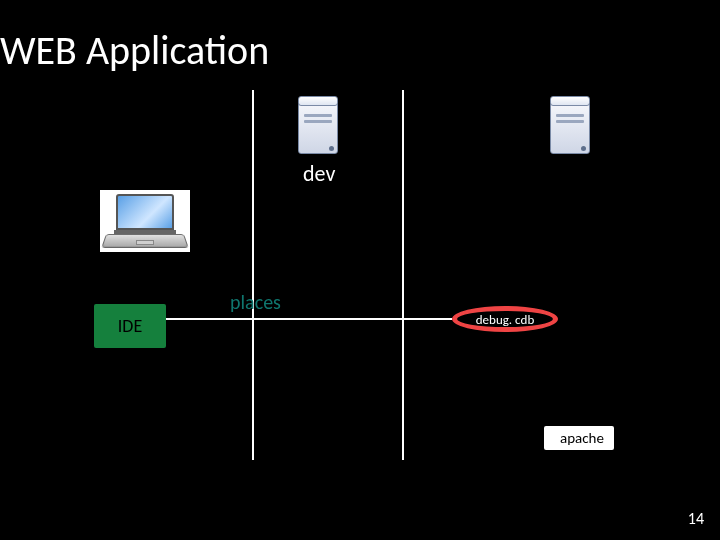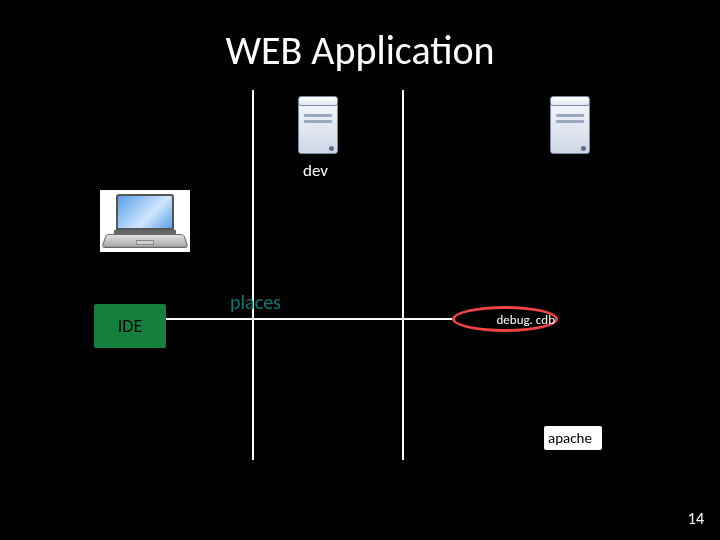--- a/index.html
+++ b/index.html
@@ -1,46 +1,46 @@
 <!DOCTYPE html>
 <html><head>
 <meta charset="utf-8">
 <style>
   * { box-sizing: border-box; margin: 0; padding: 0; }
   html, body { width: 720px; height: 540px; background: #000; font-family: "Segoe UI", "Calibri", Arial, sans-serif; overflow: hidden; }
   .slide { position: relative; width: 720px; height: 540px; }
 
-  .title { position: absolute; left: 0; width: 720px; text-align: center; color: #fff; font-weight: 400; font-size: 40px; top: 26px; }
+  .title { position: absolute; left: 0; width: 720px; text-align: left; color: #fff; font-weight: 400; font-size: 40px; top: 26px; }
 
   .vline { position: absolute; width: 2px; background: #fff; top: 90px; height: 370px; }
 
   .server { position: absolute; width: 44px; height: 60px; }
   .server .body { position: absolute; left: 2px; top: 6px; width: 40px; height: 52px; background: linear-gradient(to bottom, #f4f6fb, #cfd6e6); border: 1px solid #7a8aa6; border-radius: 3px; }
   .server .top  { position: absolute; left: 2px; top: 0; width: 40px; height: 10px; background: linear-gradient(to bottom, #ffffff, #dfe6f2); border: 1px solid #7a8aa6; border-radius: 3px; }
   .server .slot { position: absolute; left: 8px; width: 28px; height: 3px; background: #9aa7bf; border-radius: 1px; }
   .server .btn  { position: absolute; right: 6px; bottom: 5px; width: 5px; height: 5px; background: #5e6f8c; border-radius: 50%; }
 
-  .label { position: absolute; color: #fff; font-size: 17px; }
+  .label { position: absolute; color: #fff; font-size: 22px; }
 
   .laptop { position: absolute; width: 90px; height: 62px; }
   .laptop .bg { position: absolute; left: 0; top: 0; width: 90px; height: 62px; background: #fff; }
   .laptop .screen { position: absolute; left: 16px; top: 4px; width: 58px; height: 36px; border: 2px solid #555; border-radius: 3px 3px 0 0; background: linear-gradient(135deg, #5aa0e6 0%, #cfe6ff 60%, #5aa0e6 100%); }
   .laptop .hinge { position: absolute; left: 14px; top: 40px; width: 62px; height: 4px; background: #666; }
   .laptop .base { position: absolute; left: 6px; top: 44px; width: 78px; height: 14px; background: linear-gradient(to bottom, #e2e2e2, #a9a9a9); border: 1px solid #666; border-radius: 3px; transform: perspective(60px) rotateX(28deg); transform-origin: top center; }
   .laptop .pad { position: absolute; left: 36px; top: 50px; width: 18px; height: 5px; background: #cfcfcf; border: 1px solid #888; }
 
   .ide-box { position: absolute; background: #15803d; color: #000; font-size: 18px; text-align: center; padding: 11px 0; border-radius: 2px; }
 
   .hline { position: absolute; height: 2px; background: #fff; }
 
   .places { position: absolute; color: #0f766e; font-size: 20px; }
 
-  .ellipse { position: absolute; border: 3px solid #ef4444; border-radius: 50%; color: #fff; display: flex; align-items: center; justify-content: flex-end; font-size: 13px; }
+  .ellipse { position: absolute; border: 5px solid #ef4444; border-radius: 50%; color: #fff; display: flex; align-items: center; justify-content: center; font-size: 13px; }
 
-  .apache { position: absolute; background: #fff; color: #000; font-size: 15px; padding: 3px 10px 3px 4px; border-radius: 2px; }
+  .apache { position: absolute; background: #fff; color: #000; font-size: 15px; padding: 3px 10px 3px 16px; border-radius: 2px; }
 
   .pagenum { position: absolute; right: 16px; bottom: 12px; color: #fff; font-size: 16px; margin-top: 20px; }
 </style>
 </head>
 <body>
 
 <div class="slide">
 
   <div class="title">WEB Application</div>
 

